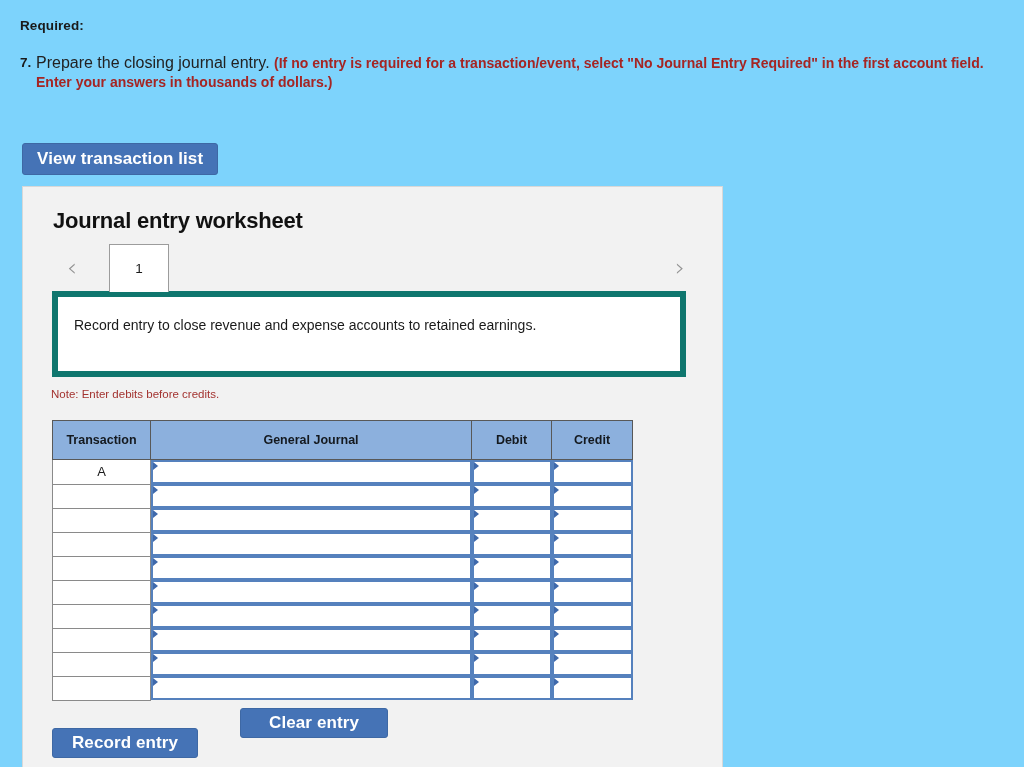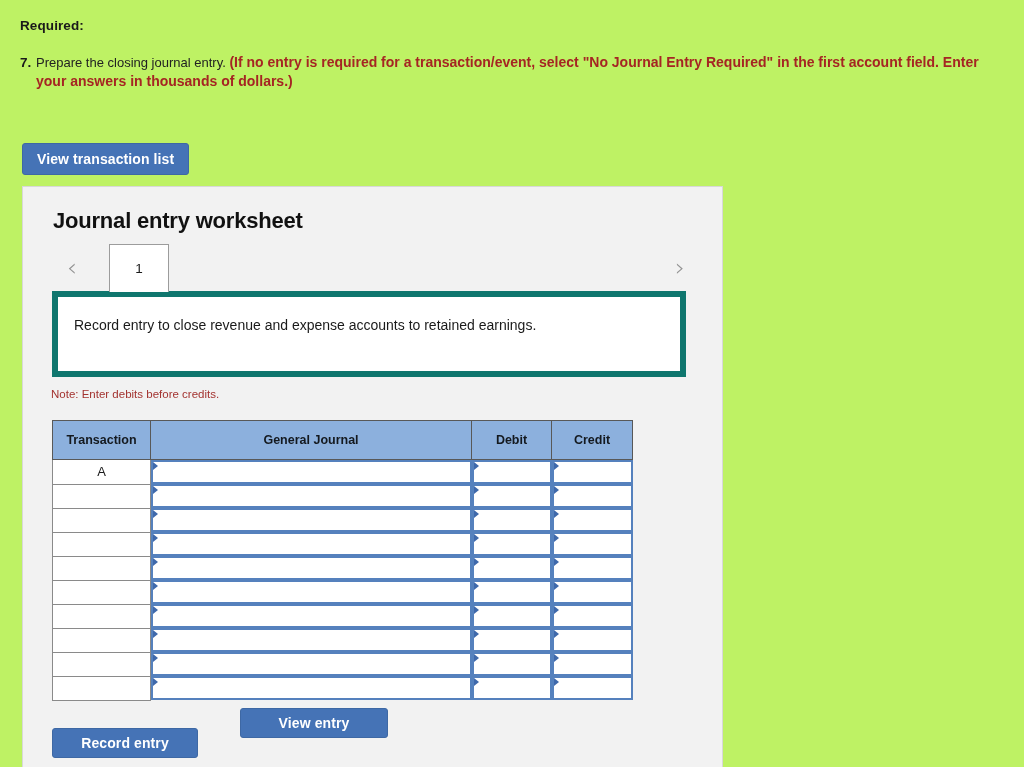--- a/index.html
+++ b/index.html
@@ -10,21 +10,21 @@
     height: 767px;
     background: #ffffff;
     font-family: "Liberation Sans", sans-serif;
     overflow: hidden;
   }
 
   .page {
     position: relative;
     width: 1024px;
     height: 767px;
-    background: #bef264;
+    background: #7dd3fc;
   }
 
   
   .required-label {
     position: absolute;
     left: 20px;
     top: 18px;
     font-size: 13.5px;
     font-weight: bold;
     color: #1a1a1a;
@@ -49,37 +49,37 @@
     font-weight: bold;
     font-size: 13.5px;
     text-align: left;
   }
   .q-body {
     margin-left: 16px;
     display: block;
   }
   .q-plain {
     color: #222222;
-    font-size: 13px;
+    font-size: 16px;
   }
   .q-red {
     color: #a52523;
     font-weight: bold;
     font-size: 14px;
   }
 
   
   .btn {
     display: inline-flex;
     align-items: center;
     justify-content: center;
     background: #4573b6;
     color: #ffffff;
     font-weight: bold;
-    font-size: 14px;
+    font-size: 17px;
     border: 1px solid #3e68a4;
     border-radius: 3px;
     cursor: pointer;
     padding: 0 14px;
     letter-spacing: 0.1px;
     font-family: "Liberation Sans", sans-serif;
   }
   .btn-view-list {
     position: absolute;
     left: 22px;
@@ -427,16 +427,16 @@
               <div class="cell-input"></div>
             </td>
             <td class="td-pad">
               <div class="cell-input"></div>
             </td>
           </tr>
         </tbody>
     </table>
 
     <div class="btn btn-record">Record entry</div>
-    <div class="btn btn-clear">View entry</div>
+    <div class="btn btn-clear">Clear entry</div>
 
   </div>
 </div>
 
 </body></html>

